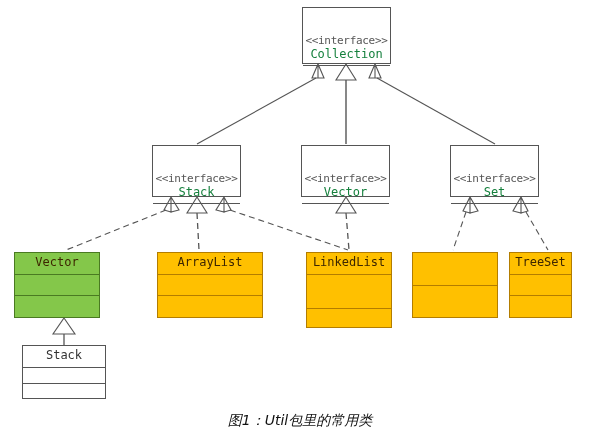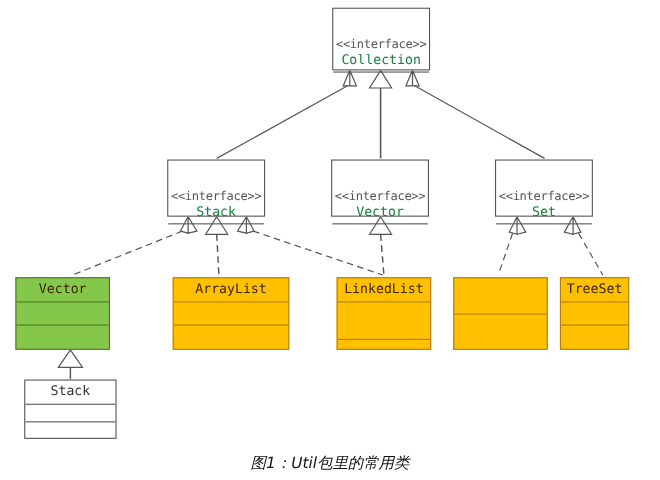--- a/index.html
+++ b/index.html
@@ -204,21 +204,21 @@
   </div>
 
   <div class="uml-box cls-orange" style="left: 157px; top: 252px; width: 106px; height: 66px;">
     <div class="compartment header">
       <div class="type-name">ArrayList</div>
     </div>
     <div class="compartment empty-compartment"></div>
     <div class="compartment empty-compartment"></div>
   </div>
 
-  <div class="uml-box cls-orange" style="left: 306px; top: 252px; width: 86px; height: 66px; gap: 18px;">
+  <div class="uml-box cls-orange" style="left: 306px; top: 252px; width: 86px; height: 76px; gap: 18px;">
     <div class="compartment header">
       <div class="type-name">LinkedList</div>
     </div>
     <div class="compartment empty-compartment"></div>
     <div class="compartment empty-compartment"></div>
   </div>
 
   <div class="uml-box cls-orange" style="left: 412px; top: 252px; width: 86px; height: 66px;">
     <div class="compartment empty-compartment"></div>
     <div class="compartment empty-compartment"></div>

